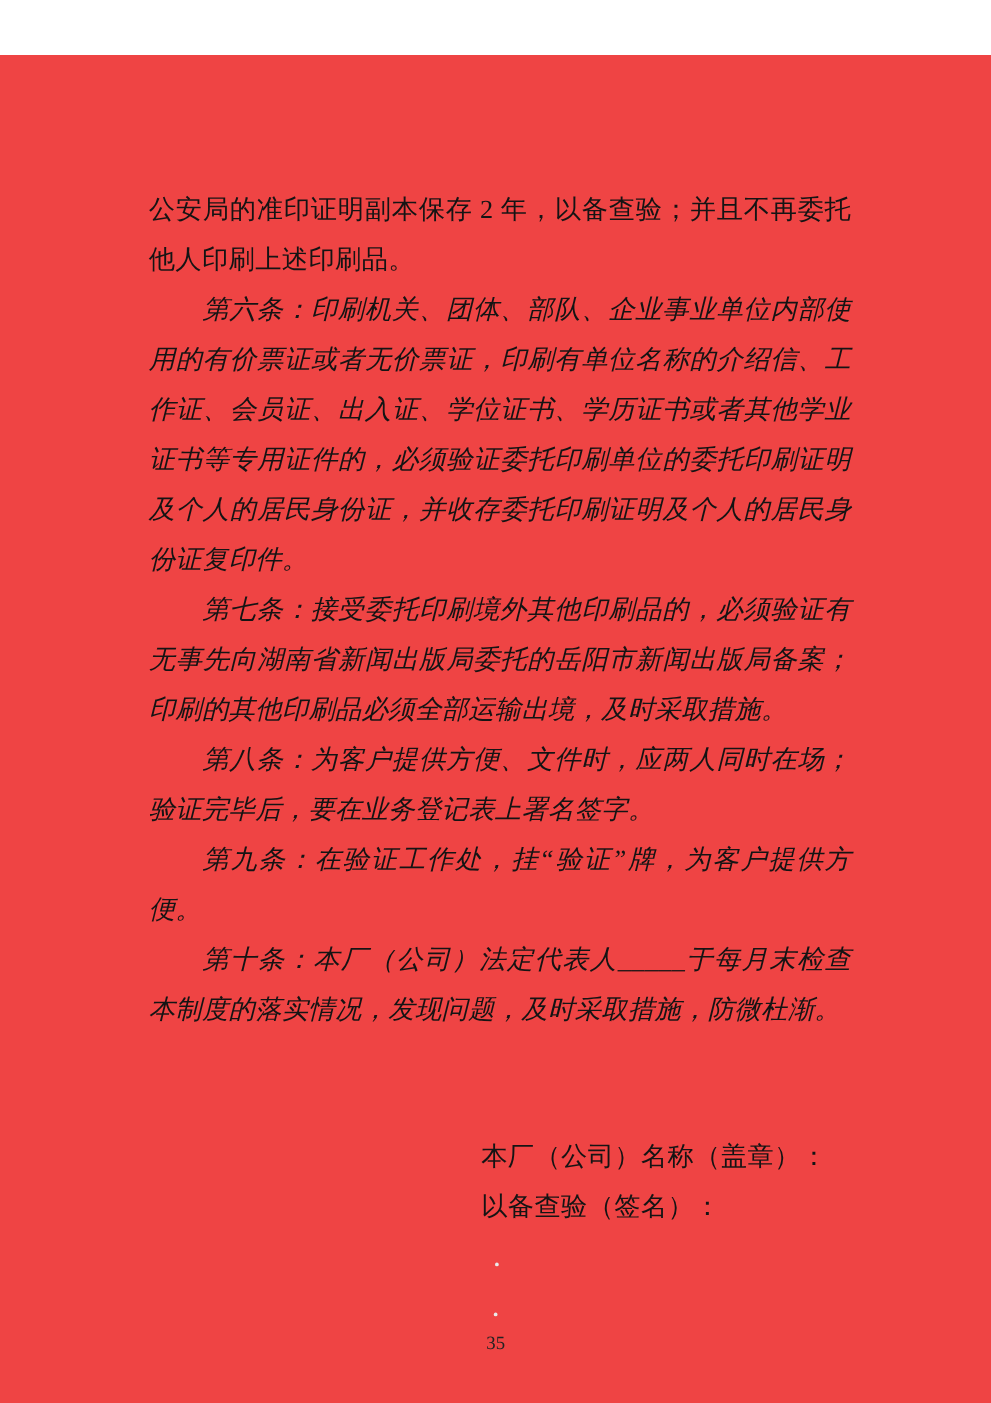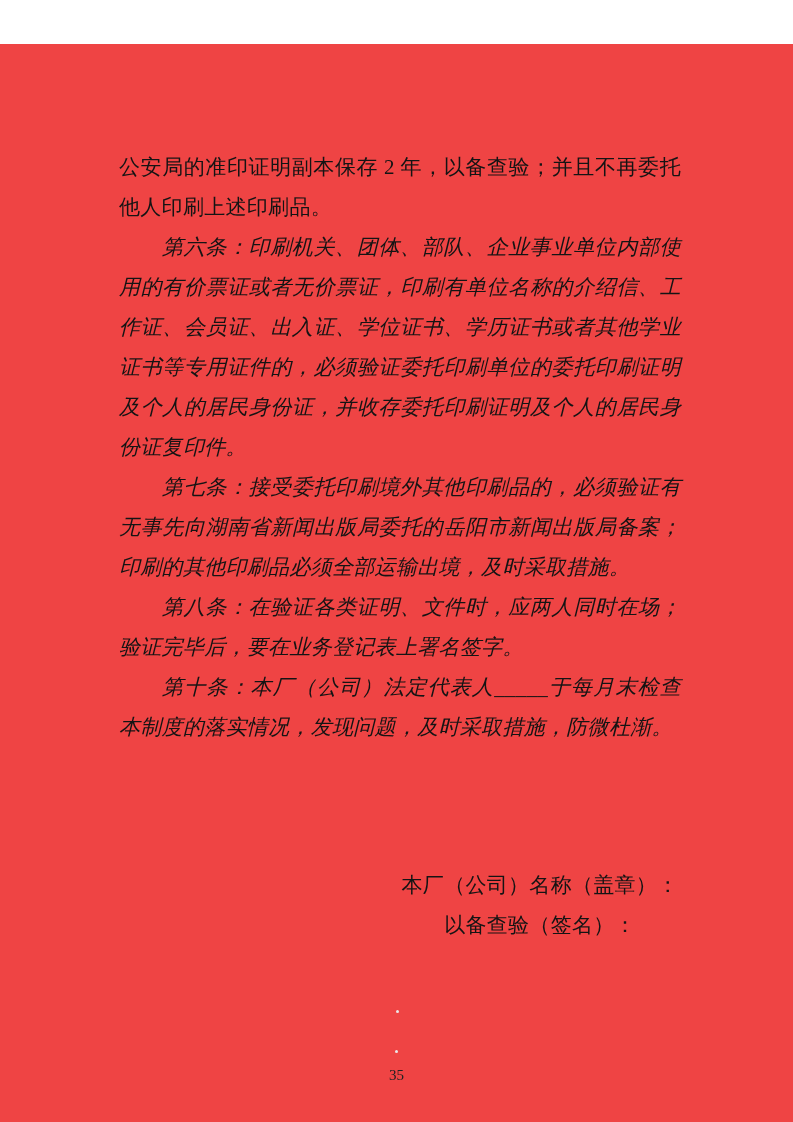--- a/index.html
+++ b/index.html
@@ -31,26 +31,25 @@
     margin: 0;
     padding: 0;
   }
   .content p.indent {
     text-indent: 43px;
     font-style: italic;
   }
   .signature {
     position: absolute;
     left: 385px;
-    top: 821px;
+    top: 861px;
     width: 310px;
     font-size: 21px;
     line-height: 40px;
     letter-spacing: 0.3px;
-    text-align: center;
   }
   .page-number {
     position: absolute;
     left: 0;
     top: 1022px;
     width: 100%;
     text-align: center;
     font-size: 15px;
     line-height: 18px;
     color: #222222;
@@ -67,21 +66,22 @@
 </style>
 </head>
 <body>
 
 <div class="page">
 
   <div class="content">
     <p class="para">公安局的准印证明副本保存 2 年，以备查验；并且不再委托他人印刷上述印刷品。</p>
     <p class="para indent">第六条：印刷机关、团体、部队、企业事业单位内部使用的有价票证或者无价票证，印刷有单位名称的介绍信、工作证、会员证、出入证、学位证书、学历证书或者其他学业证书等专用证件的，必须验证委托印刷单位的委托印刷证明及个人的居民身份证，并收存委托印刷证明及个人的居民身份证复印件。</p>
     <p class="para indent">第七条：接受委托印刷境外其他印刷品的，必须验证有无事先向湖南省新闻出版局委托的岳阳市新闻出版局备案；印刷的其他印刷品必须全部运输出境，及时采取措施。</p>
-    <p class="para indent">第八条：在验证各类证明、文件时，应两人同时在场；验证完毕后，要在业务登记表上署名签字。</p>
+    <p class="para indent">第八条：为客户提供方便、文件时，应两人同时在场；验证完毕后，要在业务登记表上署名签字。</p>
+    <p class="para indent">第九条：在验证工作处，挂“验证”牌，为客户提供方便。</p>
     <p class="para indent">第十条：本厂（公司）法定代表人_____于每月末检查本制度的落实情况，发现问题，及时采取措施，防微杜渐。</p>
   </div>
 
   <div class="signature">
     <div>本厂（公司）名称（盖章）：</div>
     <div>以备查验（签名）：</div>
   </div>
 
   <div class="artifact a1"></div>
   <div class="artifact a2"></div>

